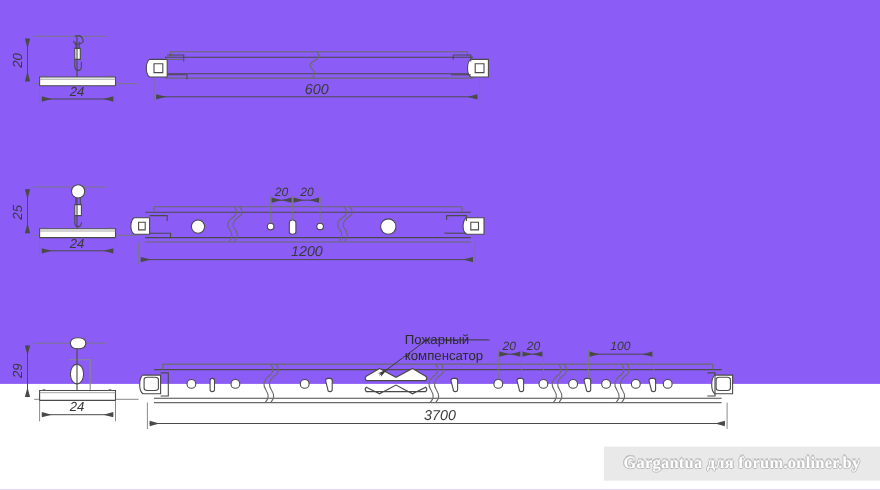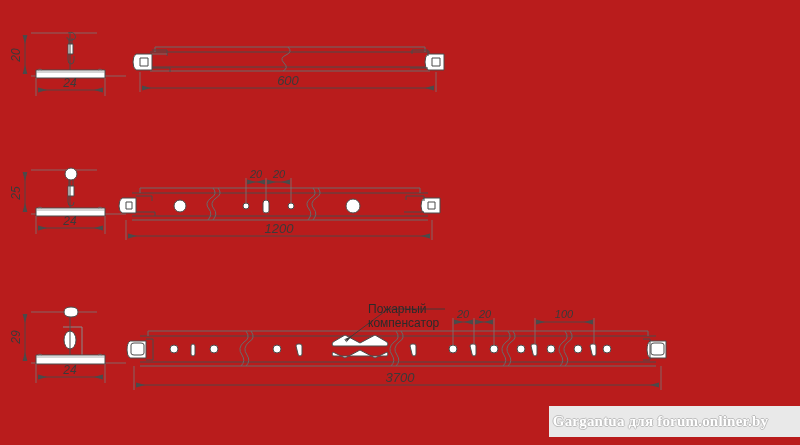--- a/index.html
+++ b/index.html
@@ -1,39 +1,39 @@
 <!DOCTYPE html>
 <html><head>
 <meta charset="utf-8">
 <style>
   html,body{margin:0;padding:0;background:#ffffff;}
   body{
     width:800px;height:445px;overflow:hidden;position:relative;
     font-family:"Liberation Sans", sans-serif;
   }
-  #sheet{position:absolute;left:0;top:0;width:800px;height:445px;background:#b91c1c;}
+  #sheet{position:absolute;left:0;top:0;width:800px;height:349px;background:#8b5cf6;}
   svg{display:block;}
   .dimtext{
     font-family:"Liberation Sans", sans-serif;
     font-style:italic;
     fill:#3a3a3a;
   }
   .noteText{
     font-family:"Liberation Sans", sans-serif;
     font-style:normal;
     fill:#2b2b2b;
   }
   .wm-band{
     position:absolute;
     left:549px;top:406px;width:251px;height:31px;
     background:#e9e9e9;
   }
   .wm-text{
     position:absolute;
-    left:535px;top:406px;width:251px;height:31px;
+    left:549px;top:406px;width:251px;height:31px;
     display:flex;align-items:center;justify-content:center;
     font-family:"Liberation Serif", serif;
     font-weight:bold;
     font-size:15px;
     color:#ffffff;
     text-shadow:0 1px 0 #bdbdbd, 0 -1px 0 #bdbdbd, 1px 0 0 #bdbdbd, -1px 0 0 #bdbdbd;
     letter-spacing:0.2px;
     white-space:nowrap;
   }
 </style>

